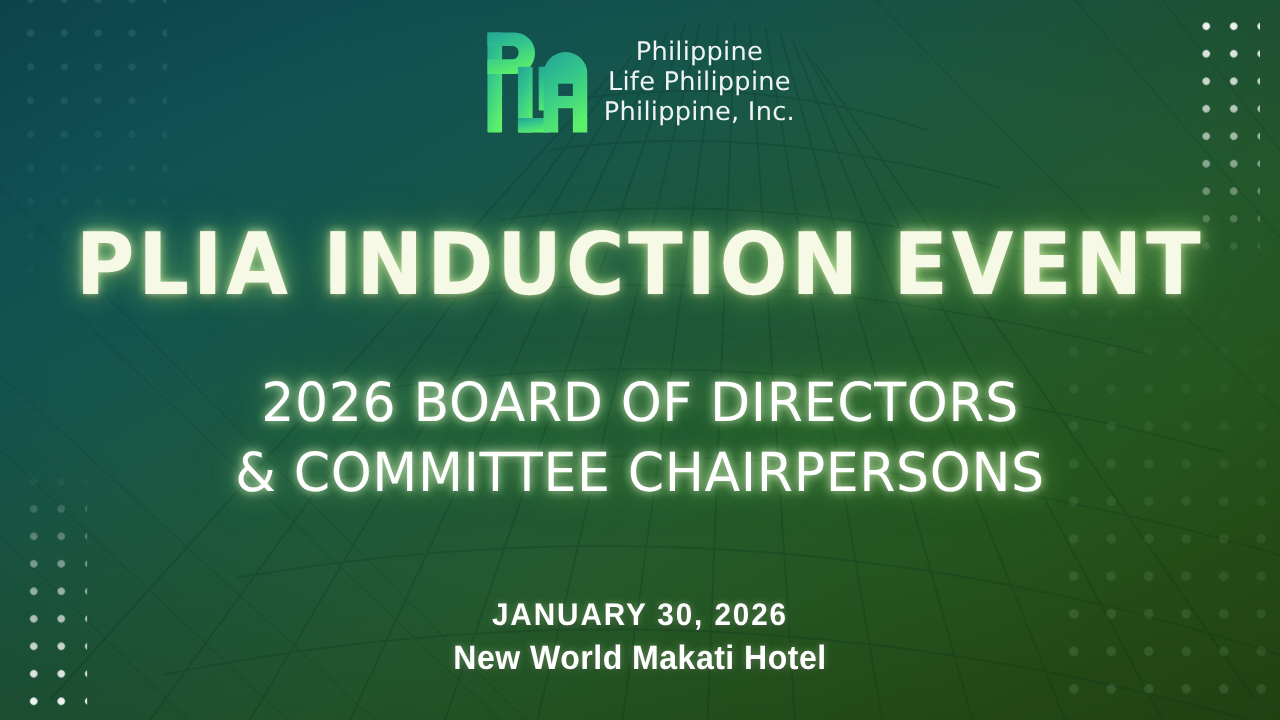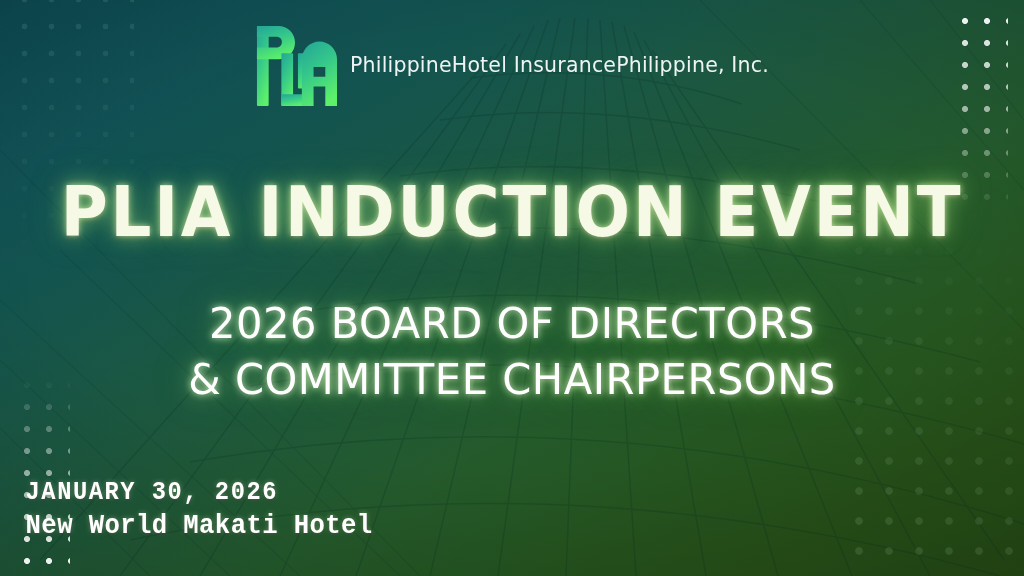--- a/index.html
+++ b/index.html
@@ -98,21 +98,21 @@
     top: 24px;
     left: 0; right: 0;
     display: flex;
     justify-content: center;
     align-items: center;
     gap: 13px;
   }
   .logo-mark { width: 82px; height: 84px; display: block; flex: none; }
   .logo-words {
     display: flex;
-    flex-direction: row;
+    flex-direction: column;
     justify-content: center;
     line-height: 1.16;
     align-items: center;
   }
   .logo-words span {
     font-family: "DejaVu Sans", sans-serif;
     font-size: 20.5px;
     font-weight: 400;
     letter-spacing: 0.2px;
     color: #eef4f3;
@@ -157,22 +157,22 @@
       0 0 22px rgba(170,230,130,0.6),
       0 0 42px rgba(120,200,90,0.35);
   }
   .subtitle span { display: block; white-space: nowrap; }
 
   
   .footer {
     position: absolute;
     top: 478px;
     left: 0; right: 0;
-    text-align: left;
-    font-family: Liberation Mono, monospace;
+    text-align: center;
+    font-family: Liberation Sans, sans-serif;
     color: #ffffff;
   }
   .footer .date {
     display: block;
     font-size: 25px;
     font-weight: 700;
     letter-spacing: 1.6px;
     transform: scaleX(0.95);
     text-shadow: 0 0 6px rgba(200,240,180,0.45), 0 2px 4px rgba(0,0,0,0.4);
   }
@@ -259,21 +259,21 @@
         <rect x="27" y="72" width="26" height="12" rx="1"></rect>
 
         <rect x="44" y="30" width="12" height="36" rx="1"></rect>
 
         <path d="M59 84 v-48 a18 18 0 0 1 36 0 v48 h-12 v-20 h-12 v20 z" transform="translate(-11,0)"></path>
         <rect x="60" y="44" width="12" height="10" fill="#14504f"></rect>
       </g>
     </svg>
     <div class="logo-words">
       <span>Philippine</span>
-      <span>Hotel Insurance</span>
+      <span>Life Philippine</span>
       <span>Philippine, Inc.</span>
     </div>
   </div>
 
   <div class="title">PLIA INDUCTION EVENT</div>
 
   <div class="subtitle">
     <span>2026 BOARD OF DIRECTORS</span>
     <span>&amp; COMMITTEE CHAIRPERSONS</span>
   </div>

